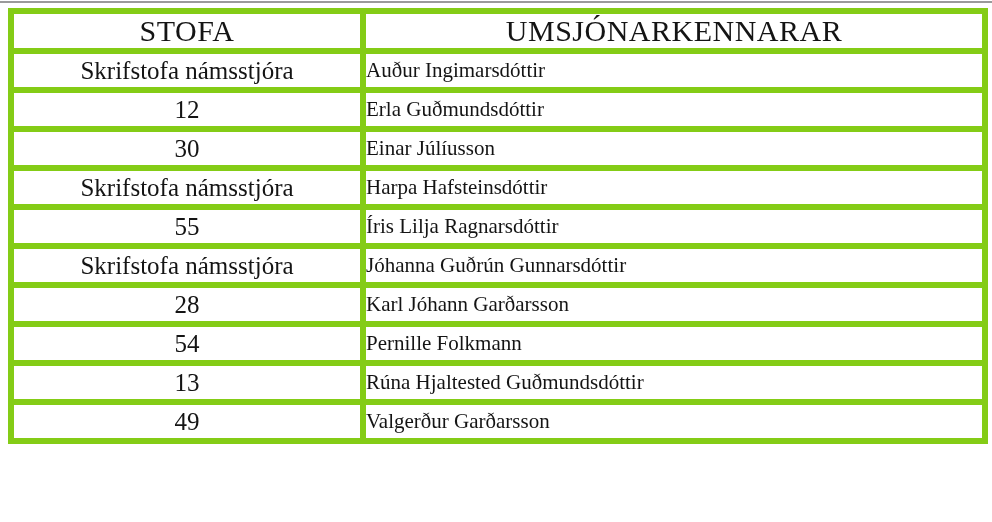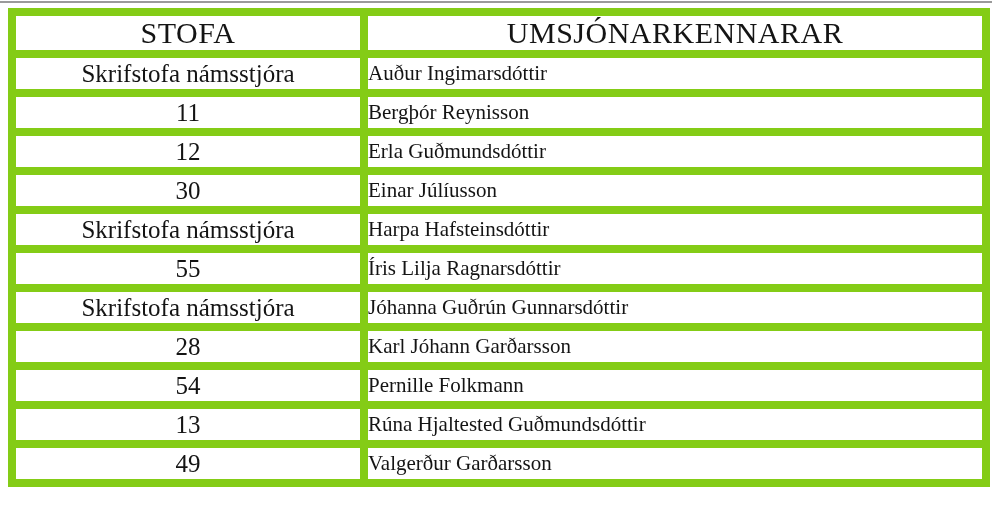--- a/index.html
+++ b/index.html
@@ -28,21 +28,21 @@
     top: 8px;
     width: 974px;
     border-collapse: collapse;
     table-layout: fixed;
     color: #141414;
     background: #ffffff;
     border: 3px solid #262626;
   }
   table.room-table th,
   table.room-table td {
-    border: 8px solid #84cc16;
+    border: 6px solid #84cc16;
     padding: 0;
     font-weight: normal;
     white-space: nowrap;
     overflow: hidden;
   }
   table.room-table col.col-stofa  { width: 352px; }
   table.room-table col.col-kennari { width: 622px; }
   table.room-table thead tr { height: 36px; }
   table.room-table tbody tr { height: 39px; }
   th.hdr {
@@ -78,24 +78,20 @@
       <th class="hdr">STOFA</th>
       <th class="hdr">UMSJÓNARKENNARAR</th>
     </tr>
   </thead>
   <tbody id="table-body">
       <tr>
         <td class="cell-stofa">Skrifstofa námsstjóra</td>
         <td class="cell-kennari">Auður Ingimarsdóttir</td>
       </tr>
       <tr>
-        <td class="cell-stofa">11</td>
-        <td class="cell-kennari">Bergþór Reynisson</td>
-      </tr>
-      <tr>
         <td class="cell-stofa">12</td>
         <td class="cell-kennari">Erla Guðmundsdóttir</td>
       </tr>
       <tr>
         <td class="cell-stofa">30</td>
         <td class="cell-kennari">Einar Júlíusson</td>
       </tr>
       <tr>
         <td class="cell-stofa">Skrifstofa námsstjóra</td>
         <td class="cell-kennari">Harpa Hafsteinsdóttir</td>

